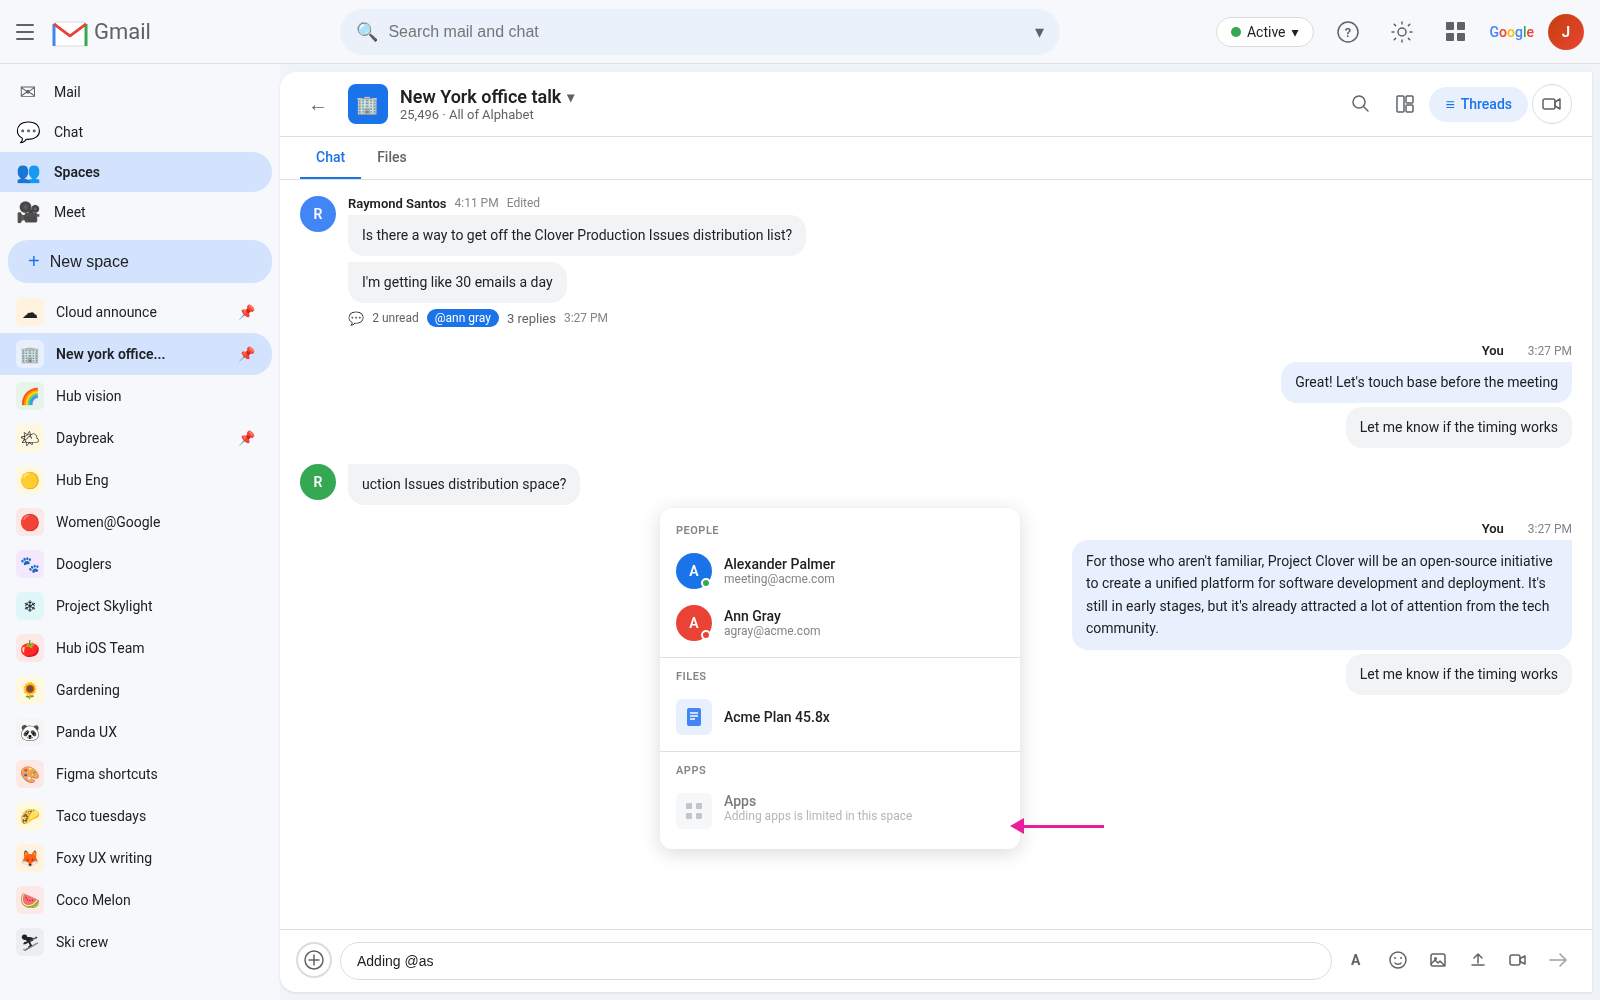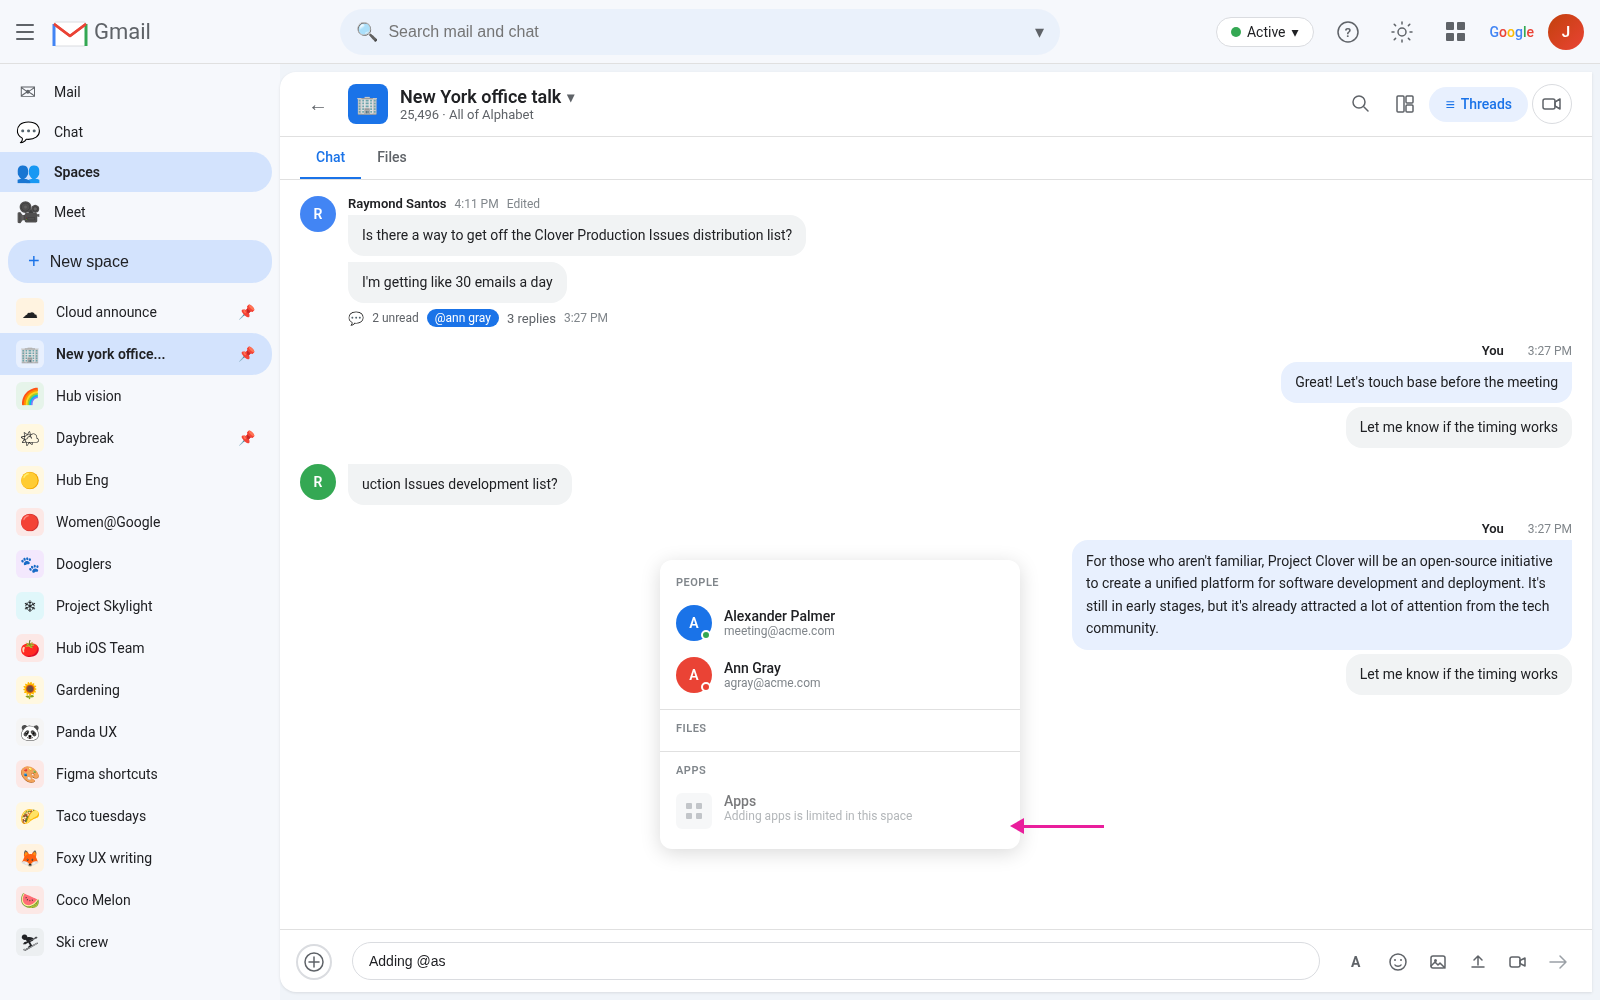--- a/index.html
+++ b/index.html
@@ -266,21 +266,21 @@
       margin-bottom: 4px;
     }
     .msg-avatar {
       width: 36px; height: 36px; border-radius: 50%;
       flex-shrink: 0; overflow: hidden;
       display: flex; align-items: center; justify-content: center;
       font-size: 14px; font-weight: 600; color: white;
     }
     .msg-content { flex: 1; }
     .msg-meta {
-      display: flex; align-items: center; gap: 8px;
+      display: flex; align-items: flex-start; gap: 8px;
       margin-bottom: 4px;
     }
     .msg-sender { font-size: 13px; font-weight: 600; color: #202124; }
     .msg-time { font-size: 12px; color: #80868b; }
     .msg-edited { font-size: 12px; color: #80868b; }
 
     .msg-bubble {
       background: #f1f3f4;
       border-radius: 0 16px 16px 16px;
       padding: 10px 14px;
@@ -389,21 +389,21 @@
       width: 0; height: 0;
       border-top: 8px solid transparent;
       border-bottom: 8px solid transparent;
       border-right: 14px solid #e91e9c;
     }
 
     
     .chat-input-area {
       padding: 12px 16px;
       border-top: 1px solid #e0e0e0;
-      display: flex; align-items: flex-end; gap: 20px;
+      display: flex; align-items: flex-start; gap: 8px;
     }
     .add-btn {
       width: 36px; height: 36px; border-radius: 50%;
       display: flex; align-items: center; justify-content: center;
       cursor: pointer; color: #5f6368; font-size: 22px;
       border: 2px solid #dadce0;
     }
     .chat-input-box {
       flex: 1;
       border: 1px solid #dadce0;
@@ -702,21 +702,21 @@
           <span class="own-time">3:27 PM</span>
         </div>
         <div class="own-msg-bubble">Great! Let's touch base before the meeting</div>
         <div class="own-msg-bubble-white">Let me know if the timing works</div>
       </div>
 
       <div class="message-group">
         <div class="message-row">
           <div class="msg-avatar" style="background:#34a853;">R</div>
           <div class="msg-content">
-            <div class="msg-bubble">uction Issues development list?</div>
+            <div class="msg-bubble">uction Issues distribution space?</div>
           </div>
         </div>
       </div>
 
       <div class="own-messages-group">
         <div class="own-meta">
           <span class="own-sender">You</span>
           <span class="own-time">3:27 PM</span>
         </div>
         <div class="own-msg-bubble">
@@ -747,20 +747,33 @@
           <div class="ac-info">
             <div class="ac-name">Ann Gray</div>
             <div class="ac-email">agray@acme.com</div>
           </div>
         </div>
 
         <div class="ac-divider"></div>
 
         <div class="ac-section-title">FILES</div>
 
+        <div class="ac-item">
+          <div class="ac-file-icon" style="background:#e8f0fe;">
+            <svg width="22" height="22" viewBox="0 0 22 22">
+                <rect x="4" y="2" width="14" height="18" rx="2" fill="#4285f4"></rect>
+                <line x1="7" y1="7" x2="15" y2="7" stroke="white" stroke-width="1.5"></line>
+                <line x1="7" y1="10" x2="15" y2="10" stroke="white" stroke-width="1.5"></line>
+                <line x1="7" y1="13" x2="12" y2="13" stroke="white" stroke-width="1.5"></line>
+              </svg>
+          </div>
+          <div class="ac-info">
+            <div class="ac-name">Acme Plan 45.8x</div>
+          </div>
+        </div>
 
 
         <div class="ac-divider"></div>
 
         <div class="ac-section-title">APPS</div>
 
         <div class="ac-apps-item">
           <div class="ac-apps-icon">
             <svg width="20" height="20" viewBox="0 0 20 20" fill="none">
               <rect x="2" y="2" width="6" height="6" rx="1" fill="#9aa0a6"></rect>

